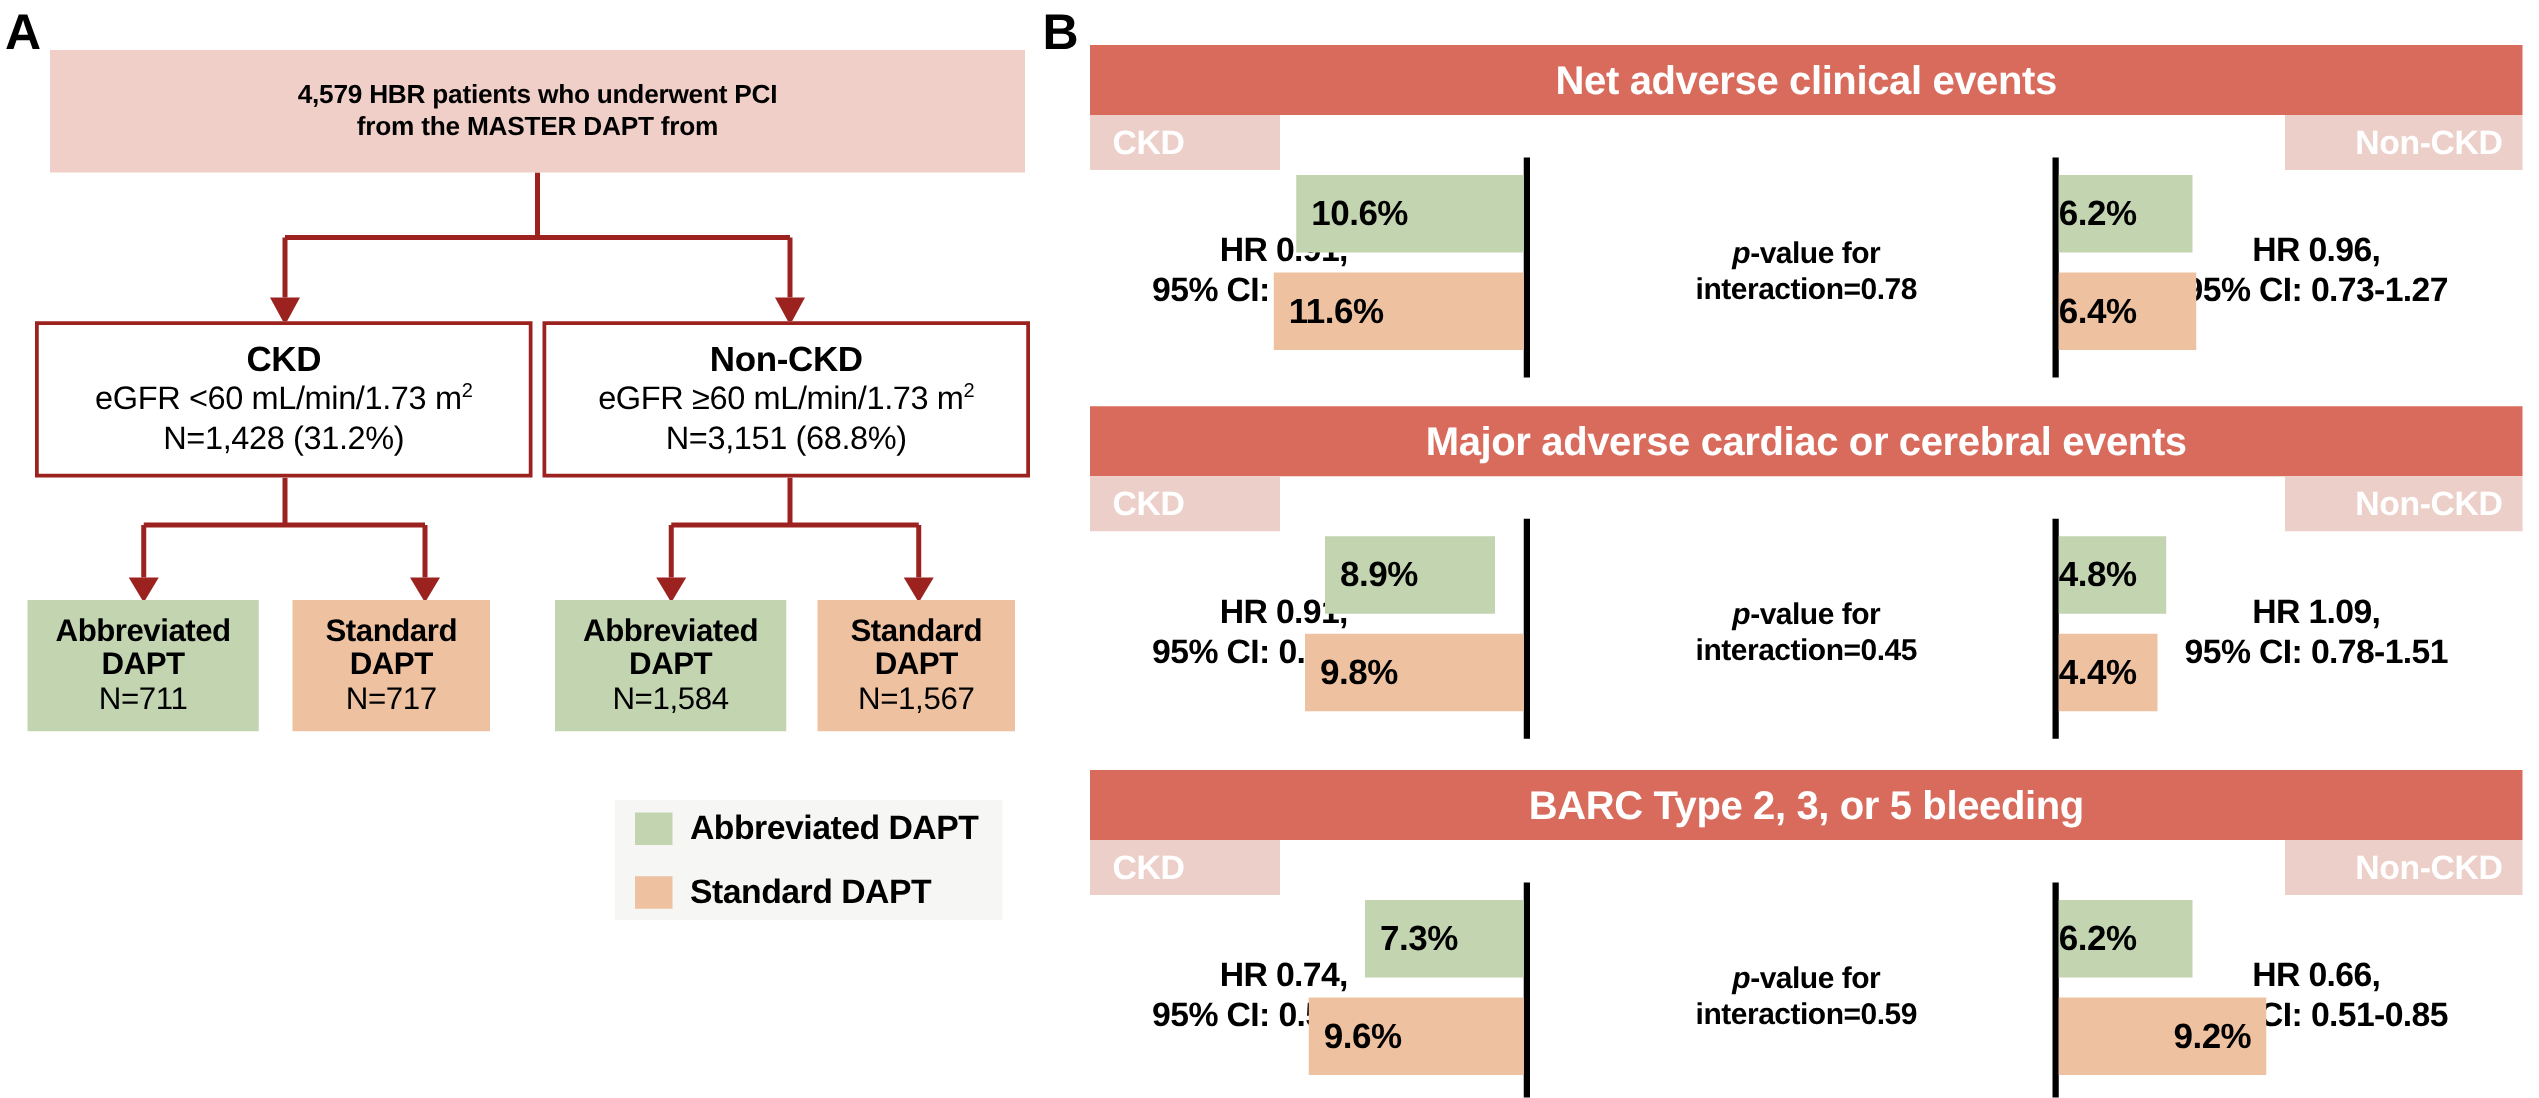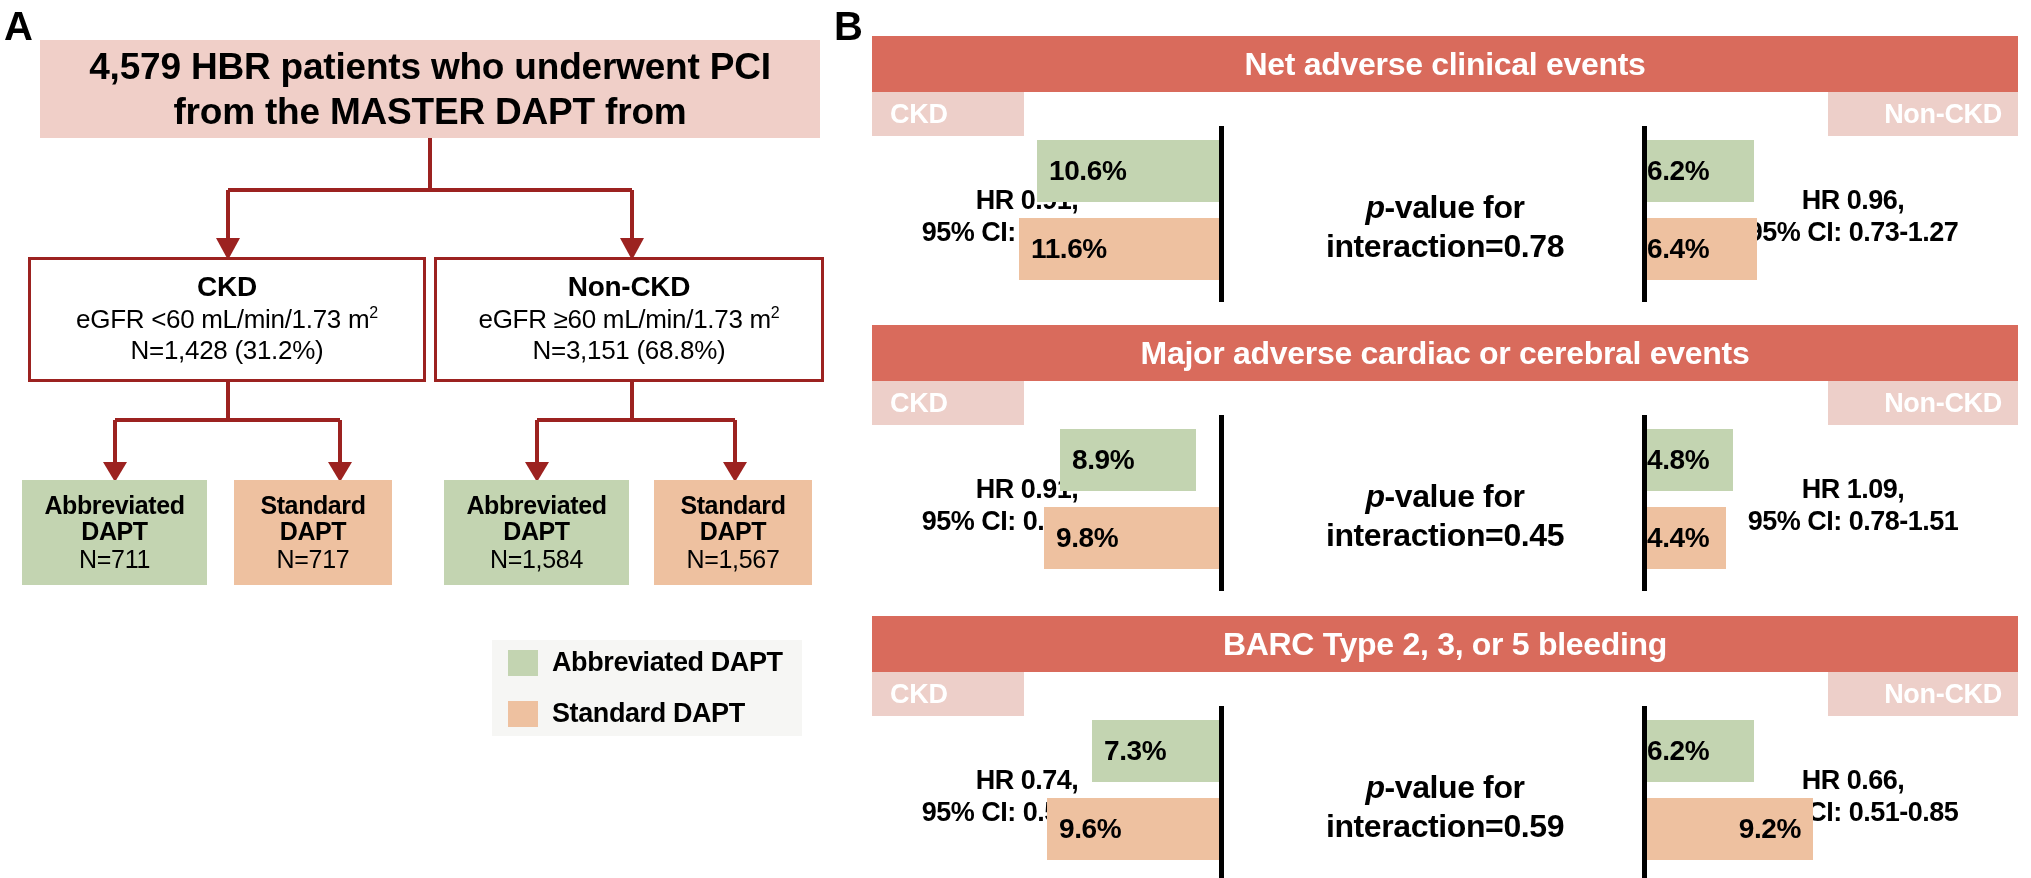--- a/index.html
+++ b/index.html
@@ -16,21 +16,21 @@
   #panel-letter-a{left:4px;top:6px;}
   #panel-letter-b{left:834px;top:6px;}
 
   
   #panel-a{position:absolute;left:0;top:0;width:830px;height:878px;}
 
   #flow-root-box{
     position:absolute;left:40px;top:40px;width:780px;height:98px;
     background:#f0cfc8;display:flex;flex-direction:column;
     align-items:center;justify-content:center;
-    font-weight:bold;font-size:37px;line-height:1.22;text-align:center;
+    font-weight:bold;font-size:21px;line-height:1.22;text-align:center;
     letter-spacing:-0.2px;
   }
   .group-box{
     position:absolute;top:257px;height:125px;
     border:3px solid #9c2220;background:#fff;box-sizing:border-box;
     display:flex;flex-direction:column;align-items:center;justify-content:center;
     text-align:center;
   }
   #group-box-ckd{left:28px;width:398px;}
   #group-box-nonckd{left:434px;width:390px;}
@@ -88,21 +88,21 @@
 
   .hr-text{
     position:absolute;top:92px;font-weight:bold;font-size:27px;
     line-height:1.2;text-align:center;letter-spacing:-0.5px;white-space:nowrap;
   }
   .hr-left{left:0;width:310px;}
   .hr-right{right:0;width:330px;}
 
   .pval-text{
     position:absolute;left:50%;transform:translateX(-50%);top:96px;
-    font-weight:bold;font-size:32px;line-height:1.22;text-align:center;
+    font-weight:bold;font-size:24px;line-height:1.22;text-align:center;
     letter-spacing:-0.4px;white-space:nowrap;
   }
   .pval-text i{font-style:italic;}
 
   .axis-line{position:absolute;top:34px;height:176px;width:5px;background:#000;}
   .axis-left{left:347px;}
   .axis-right{left:770px;}
 
   .bar{position:absolute;height:62px;display:flex;align-items:center;box-sizing:border-box;}
   .bar-green{background:#c3d4b1;top:48px;}

